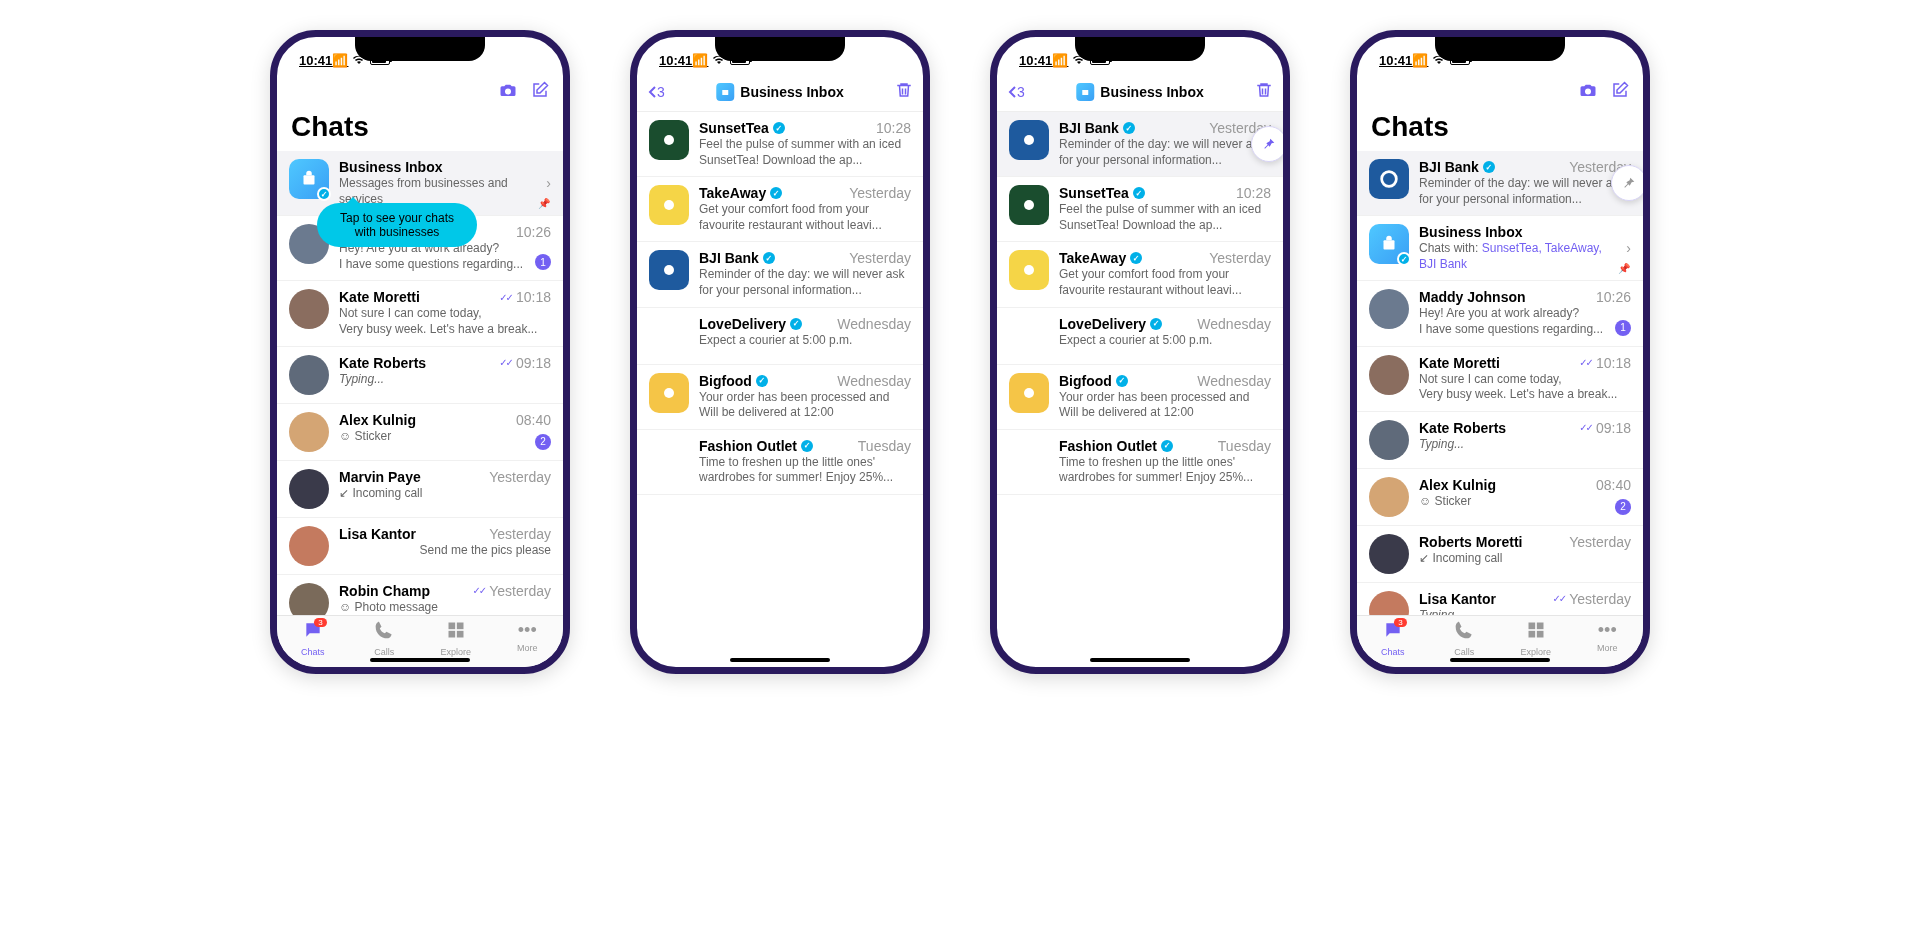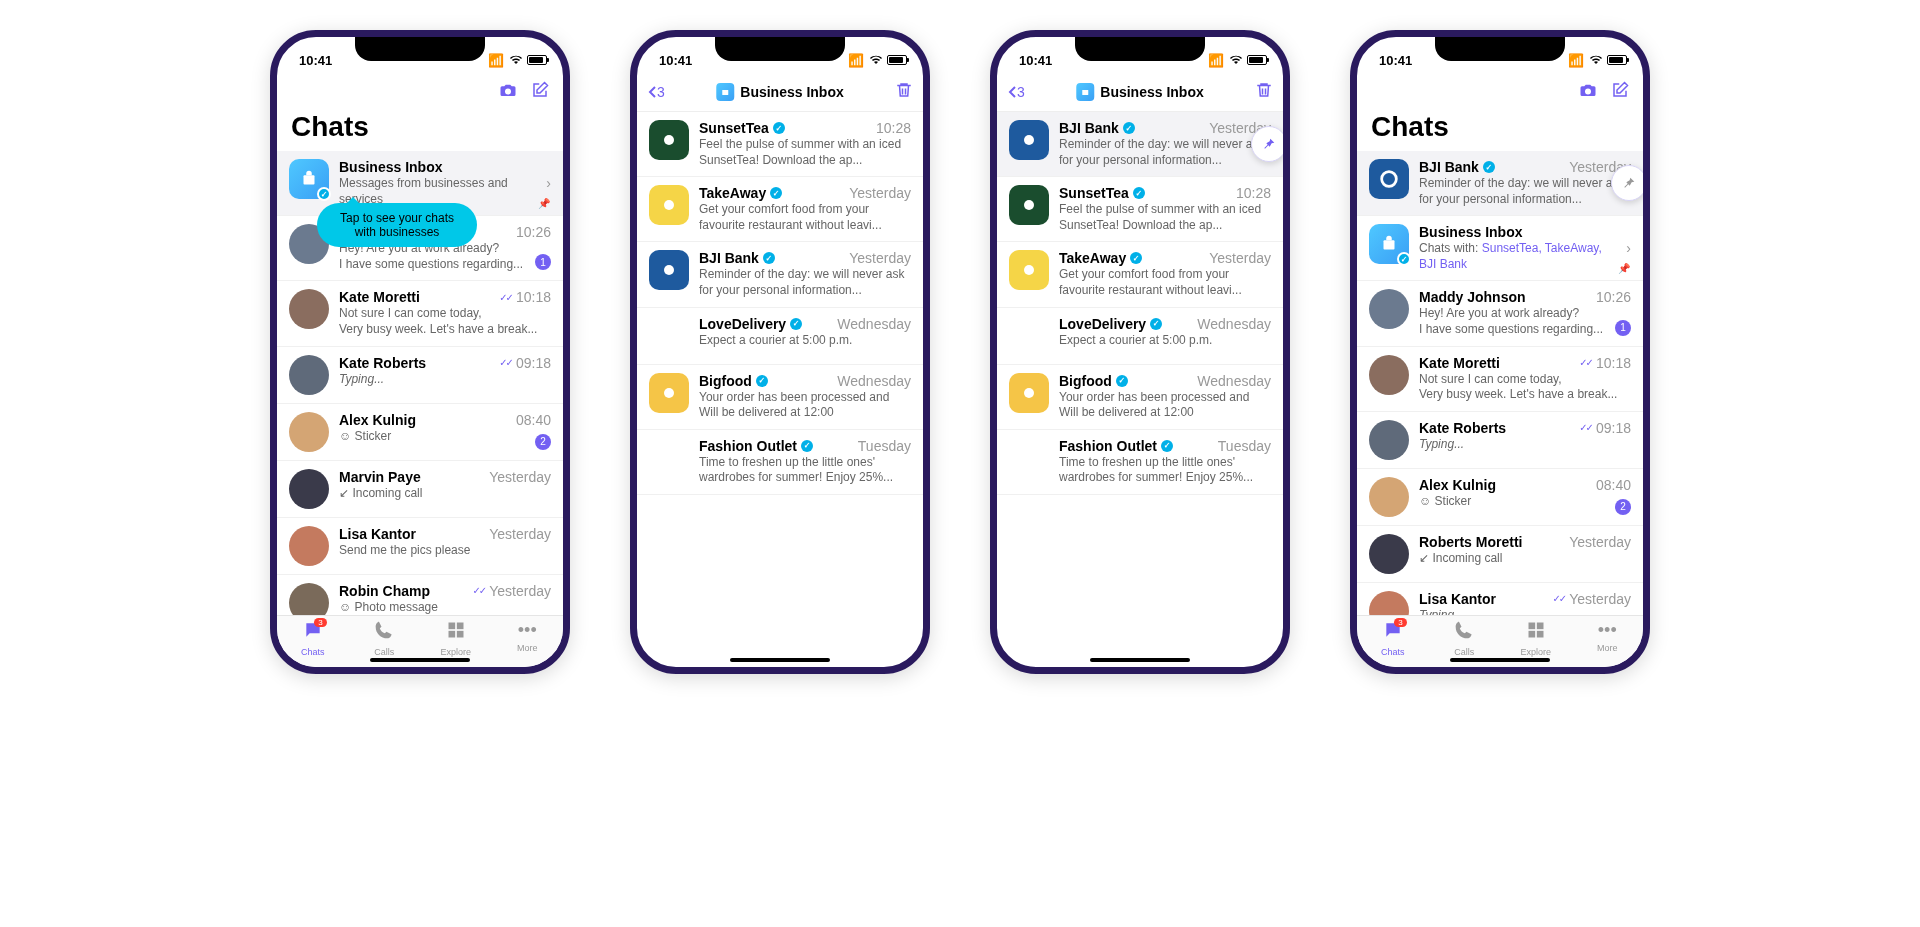--- a/index.html
+++ b/index.html
@@ -30,26 +30,26 @@
   transform: translateX(-50%);
   width: 130px;
   height: 24px;
   background: #000;
   border-radius: 0 0 16px 16px;
   z-index: 100;
 }
 .status-bar {
   height: 34px;
   display: flex;
-  justify-content: space-between;
   align-items: center;
   padding: 0 16px 0 22px;
   font-size: 13px;
   font-weight: 600;
   margin-top: 6px;
+  text-decoration: underline;
 }
 .status-icons { display: flex; gap: 4px; align-items: center; }
 .battery-icon {
   width: 20px; height: 10px;
   border: 1px solid #000;
   border-radius: 2px;
   position: relative;
 }
 .battery-icon::after {
   content: '';
@@ -427,21 +427,21 @@
         </div>
         <div class="chat-item" style="position: relative;">
           <div class="avatar" style="background: rgb(196, 122, 95);"></div>
           <div class="chat-content">
             <div class="chat-row1">
               <span class="chat-name">Lisa Kantor</span>
               <span class="chat-meta">
                 <span class="chat-time">Yesterday</span>
               </span>
             </div>
-            <div class="chat-preview" style="white-space: pre-line;">Send me the pics please</div>
+            <div class="chat-preview" style="white-space: pre-line; text-align: right;">Send me the pics please</div>
           </div>
         </div>
         <div class="chat-item" style="position: relative;">
           <div class="avatar" style="background: rgb(122, 106, 90);"></div>
           <div class="chat-content">
             <div class="chat-row1">
               <span class="chat-name">Robin Champ</span>
               <span class="chat-meta">
                 <span class="check-read">✓✓</span>
                 <span class="chat-time">Yesterday</span>

